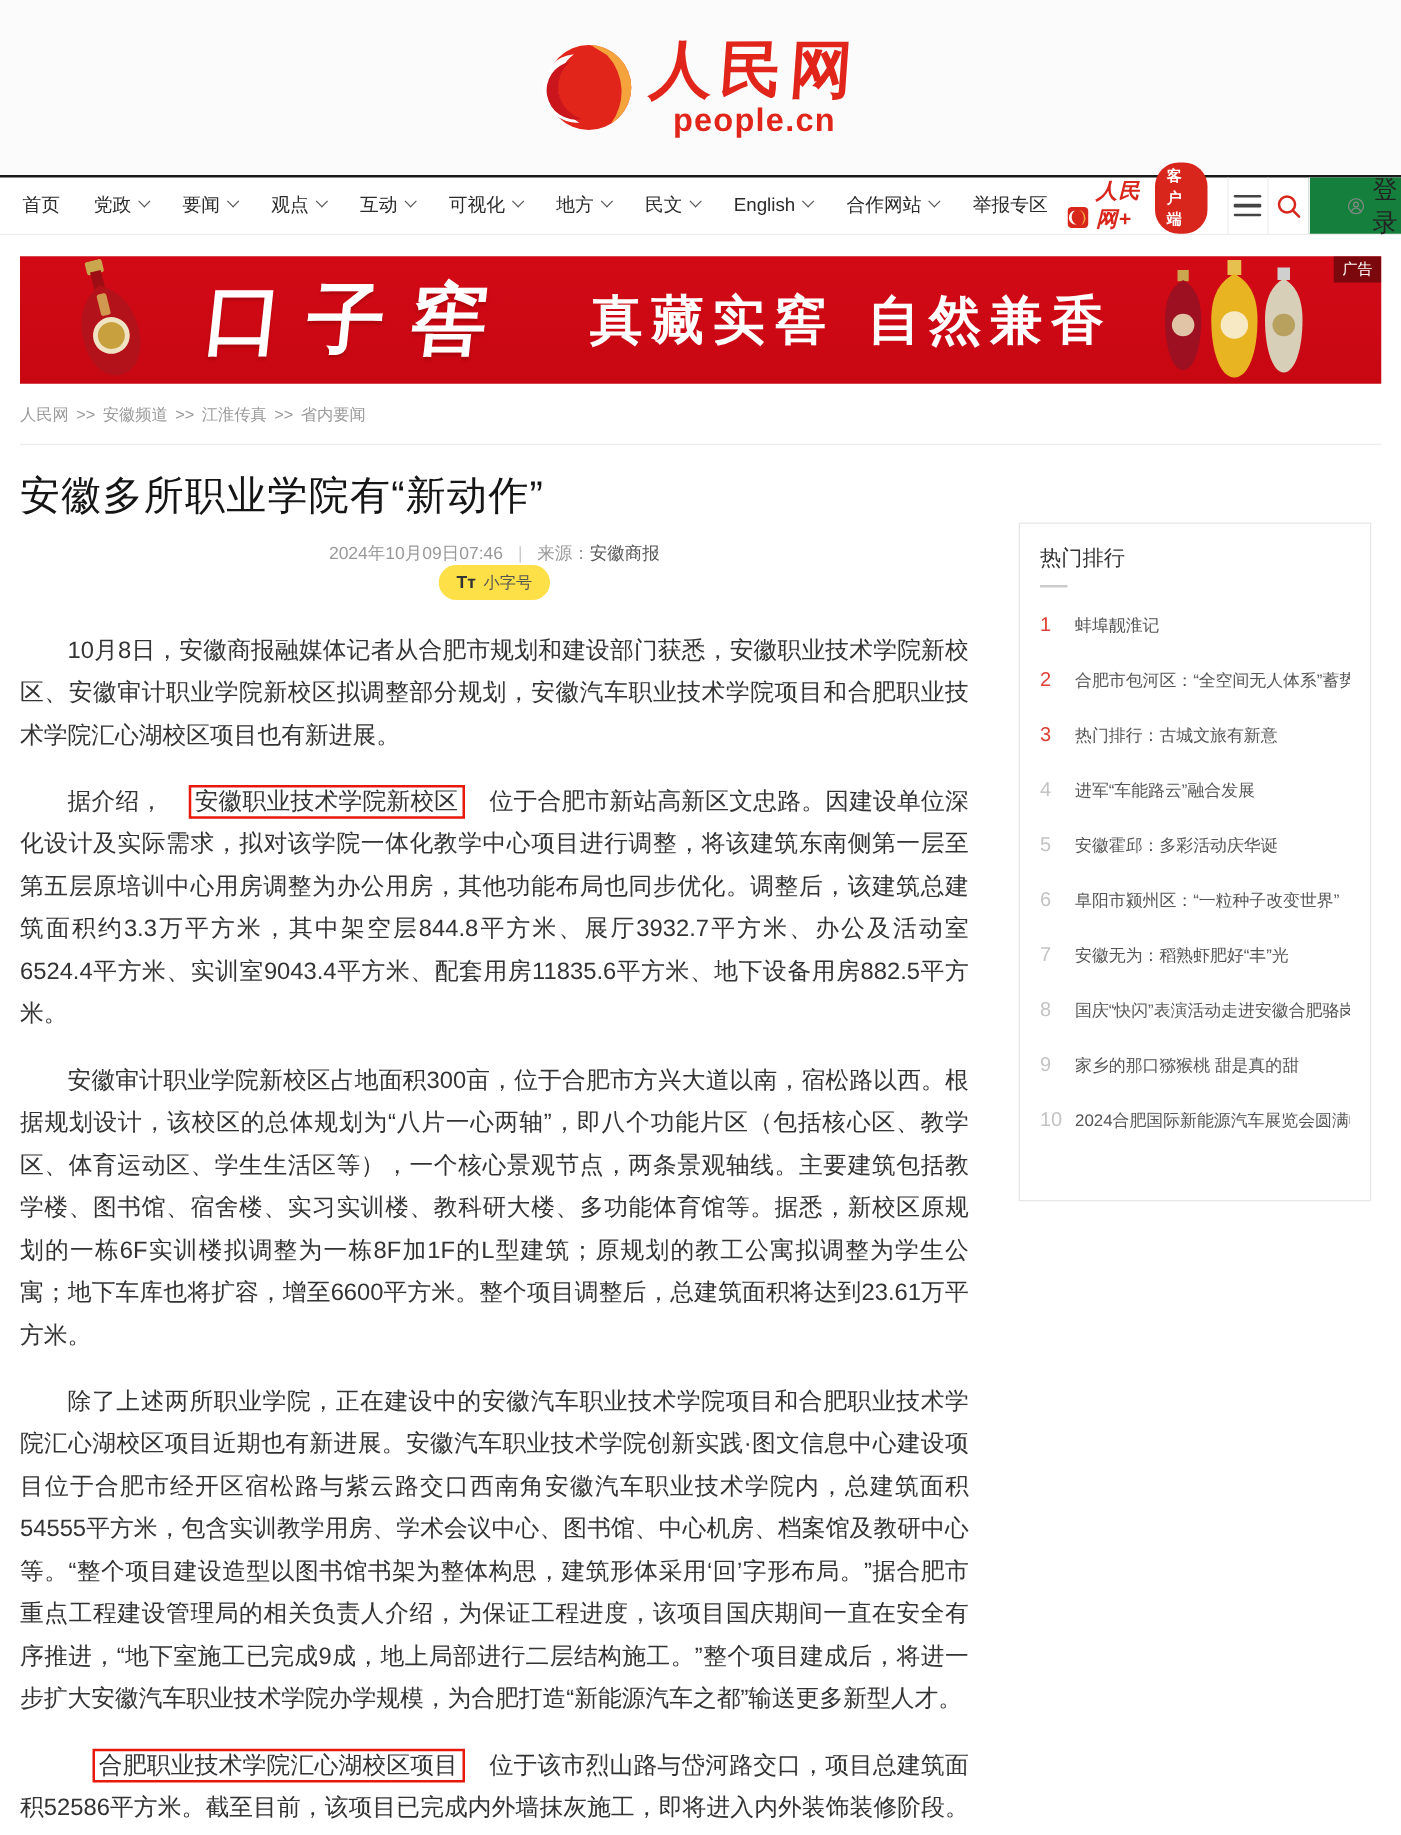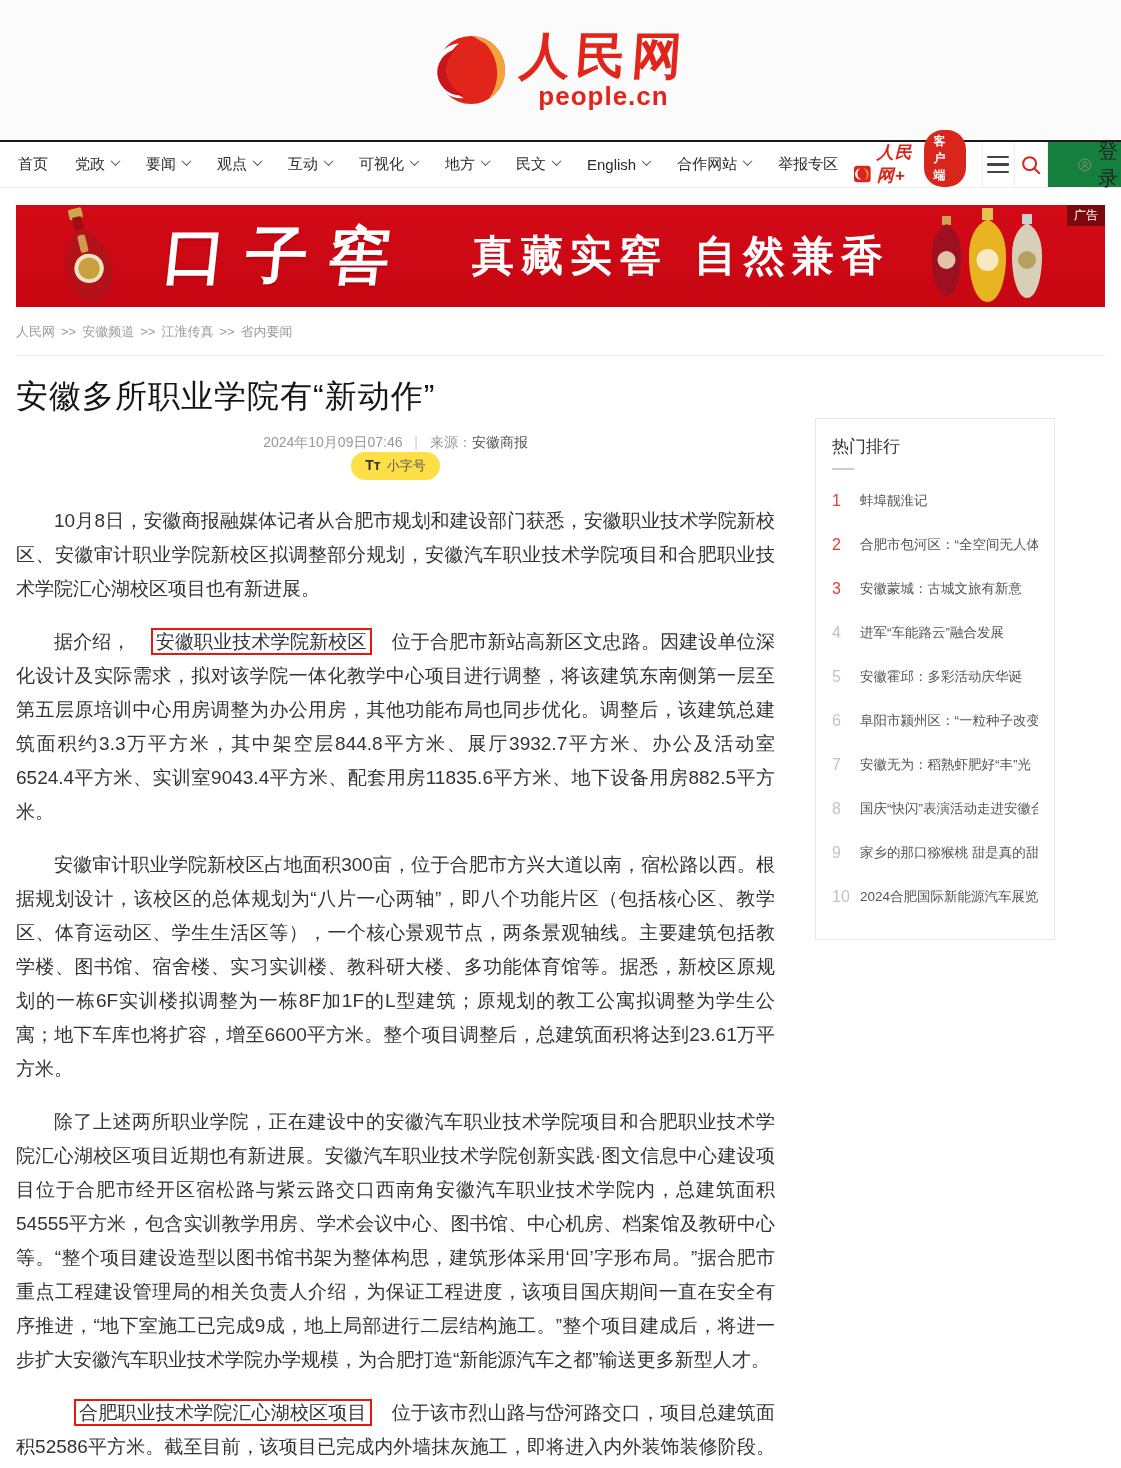--- a/index.html
+++ b/index.html
@@ -55,21 +55,21 @@
   .meta-sep { margin:0 8px; color:#ccc; }
   .meta .source { color:#555; text-decoration:none; cursor:pointer; }
   .font-size-pill { display:flex; align-items:flex-start; gap:6px; background:#fde047; border-radius:15px; padding:5px 14px; font-size:13px; color:#555; cursor:pointer; }
   .font-size-pill .tt { font-weight:700; color:#333; font-size:14px; }
 
   .article-body { margin-top:24px; }
   .para { font-size:19px; line-height:34px; color:#333; text-align:justify; text-indent:2em; margin:0 0 19px; }
   .para .hl { border:2.5px solid #e8180c; padding:1px 3px; margin:0 20px; }
 
   
-  .hot-box { width:240px; margin-left:40px; margin-top:62px; border:1px solid #e7e7e7; padding:16px 16px 7px; flex:none; }
+  .hot-box { width:282px; margin-left:40px; margin-top:62px; border:1px solid #e7e7e7; padding:16px 16px 28px; flex:none; }
   .hot-title { font-size:17px; color:#333; font-weight:500; }
   .hot-underline { width:22px; border-top:2px solid #ccc; margin:10px 0 22px; }
   .hot-item { display:flex; align-items:flex-start; gap:10px; margin-bottom:27px; cursor:pointer; }
   .hot-item .rank { min-width:18px; font-size:16px; color:#c3c3c3; line-height:17px; }
   .hot-item .rank.top { color:#dd4237; }
   .hot-item .hot-text { font-size:13.5px; color:#555; line-height:17px; white-space:nowrap; overflow:hidden; }
 </style>
 </head>
 <body>
 
@@ -231,21 +231,21 @@
           <div class="hot-item">
             <span class="rank top">1</span>
             <span class="hot-text">蚌埠靓淮记</span>
           </div>
           <div class="hot-item">
             <span class="rank top">2</span>
             <span class="hot-text">合肥市包河区：“全空间无人体系”蓄势待飞</span>
           </div>
           <div class="hot-item">
             <span class="rank top">3</span>
-            <span class="hot-text">安徽蒙城：古城文旅有新意</span>
+            <span class="hot-text">热门排行：古城文旅有新意</span>
           </div>
           <div class="hot-item">
             <span class="rank">4</span>
             <span class="hot-text">进军“车能路云”融合发展</span>
           </div>
           <div class="hot-item">
             <span class="rank">5</span>
             <span class="hot-text">安徽霍邱：多彩活动庆华诞</span>
           </div>
           <div class="hot-item">

